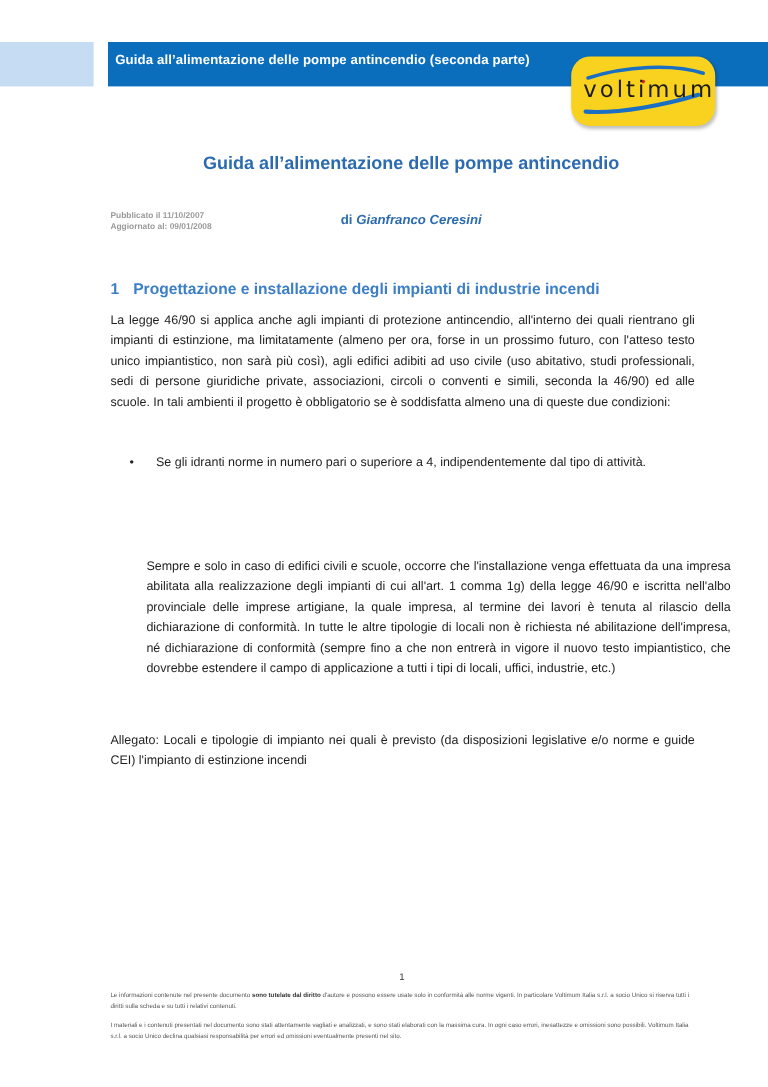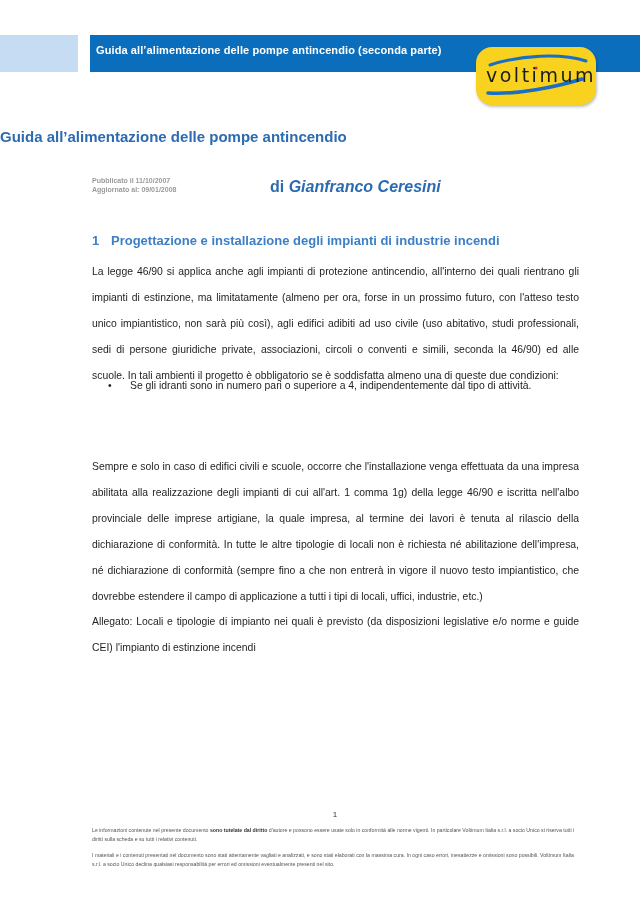--- a/index.html
+++ b/index.html
@@ -6,33 +6,33 @@
   body { width:640px; height:906px; background:#ffffff; position:relative; overflow:hidden;
          font-family:"Liberation Sans", sans-serif; color:#1a1a1a; }
   .side-block { position:absolute; left:0; top:35px; width:78px; height:37px; background:#c6dcf2; }
   .top-bar { position:absolute; left:90px; top:35px; width:550px; height:37px; background:#0a6ebd;padding-left:32px; }
   .top-bar-title { position:absolute; left:6px; top:9px; color:#ffffff; font-size:11px; font-weight:bold; letter-spacing:0.1px; }
   .logo { position:absolute; left:476px; top:47px; width:120px; height:58px; background:#f8d21e;
           border-radius:16px; box-shadow:1px 2px 3px rgba(0,0,0,0.25); overflow:hidden; }
   .logo svg { position:absolute; left:0; top:0; }
   .logo-text { position:absolute; left:10px; top:17px; font-family:"DejaVu Sans", sans-serif; font-size:19px;
                color:#1c1c1c; letter-spacing:2.5px; }
-  .doc-title { position:absolute; left:0; width:516px; top:128px; text-align:left; color:#2c6bb0;
+  .doc-title { position:absolute; left:0; width:516px; top:128px; text-align:right; color:#2c6bb0;
                font-size:15px; font-weight:bold; }
   .meta { position:absolute; left:92px; top:176px; font-size:7px; color:#9a9a9a; line-height:9px; font-weight:bold; }
-  .author { position:absolute; left:270px; top:178px; font-size:16px; color:#2c6bb0; font-weight:bold; }
+  .author { position:absolute; left:284px; top:178px; font-size:11px; color:#2c6bb0; font-weight:bold; }
   .author i { font-style:italic; }
   .section-heading { position:absolute; left:92px; top:233px; font-size:13px; color:#3c7fc6; font-weight:bold; }
   .section-heading .num { display:inline-block; width:19px; }
-  .body { position:absolute; left:92px; width:487px; font-size:10.4px; line-height:26px; text-align:justify; color:#1e1e1e; }
+  .body { position:absolute; left:92px; width:487px; font-size:10.4px; line-height:17px; text-align:justify; color:#1e1e1e; }
   .p1 { top:259px; }
   .bullets { position:absolute; left:108px; width:471px; top:375px; font-size:10.4px; line-height:21.3px; color:#1e1e1e; }
   .bullet { position:relative; padding-left:22px; text-align:justify; margin-bottom:5px; }
   .bullet::before { content:"•"; position:absolute; left:0; top:0; }
-  .p2 { top:454px; }
+  .p2 { top:464px;margin-left:30px; }
   .p3 { top:609px; }
   .page-num { position:absolute; left:0; width:670px; text-align:center; top:810px; font-size:8px; color:#333; }
   .footer { position:absolute; left:92px; width:488px; font-size:5.2px; line-height:9px; color:#555; }
   .f1 { top:826px; }
   .f2 { top:851px; }
   .footer b { color:#333; }
 </style>
 </head>
 <body>
 
@@ -62,21 +62,21 @@
   <i>Gianfranco Ceresini</i>
 </div>
 
 <div class="section-heading">
   <span class="num">1</span><span>Progettazione e installazione degli impianti di industrie incendi</span>
 </div>
 
 <div class="body p1">La legge 46/90 si applica anche agli impianti di protezione antincendio, all'interno dei quali rientrano gli impianti di estinzione, ma limitatamente (almeno per ora, forse in un prossimo futuro, con l'atteso testo unico impiantistico, non sarà più così), agli edifici adibiti ad uso civile (uso abitativo, studi professionali, sedi di persone giuridiche private, associazioni, circoli o conventi e simili, seconda la 46/90) ed alle scuole. In tali ambienti il progetto è obbligatorio se è soddisfatta almeno una di queste due condizioni:</div>
 
 <div class="bullets">
-  <div class="bullet">Se gli idranti sono in numero pari o superiore a 4, indipendentemente dal tipo di attività.</div>
+  <div class="bullet">Se gli idranti norme in numero pari o superiore a 4, indipendentemente dal tipo di attività.</div>
 </div>
 
 <div class="body p2">Sempre e solo in caso di edifici civili e scuole, occorre che l'installazione venga effettuata da una impresa abilitata alla realizzazione degli impianti di cui all'art. 1 comma 1g) della legge 46/90 e iscritta nell'albo provinciale delle imprese artigiane, la quale impresa, al termine dei lavori è tenuta al rilascio della dichiarazione di conformità. In tutte le altre tipologie di locali non è richiesta né abilitazione dell'impresa, né dichiarazione di conformità (sempre fino a che non entrerà in vigore il nuovo testo impiantistico, che dovrebbe estendere il campo di applicazione a tutti i tipi di locali, uffici, industrie, etc.)</div>
 
 <div class="body p3">Allegato: Locali e tipologie di impianto nei quali è previsto (da disposizioni legislative e/o norme e guide CEI) l'impianto di estinzione incendi</div>
 
 <div class="page-num">1</div>
 
 <div class="footer f1">
   <span>Le informazioni contenute nel presente documento </span><b>sono tutelate dal diritto</b><span> d'autore e possono essere usate solo in conformità alle norme vigenti. In particolare Voltimum Italia s.r.l. a socio Unico si riserva tutti i diritti sulla scheda e su tutti i relativi contenuti.</span>

